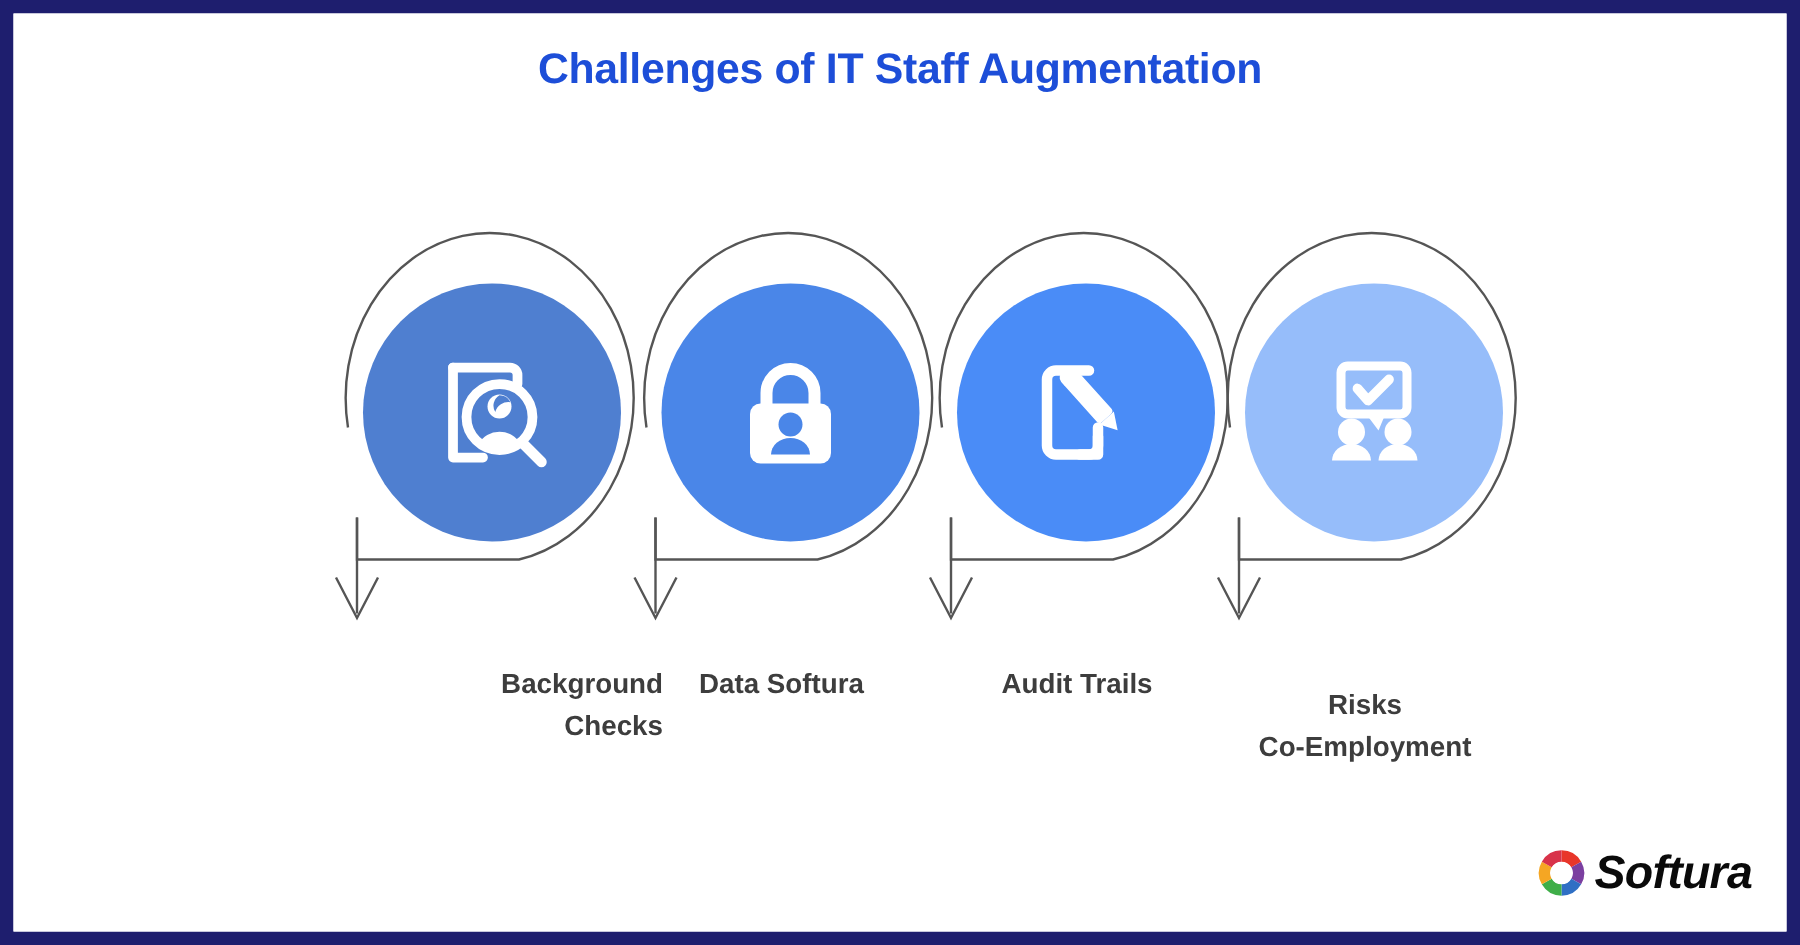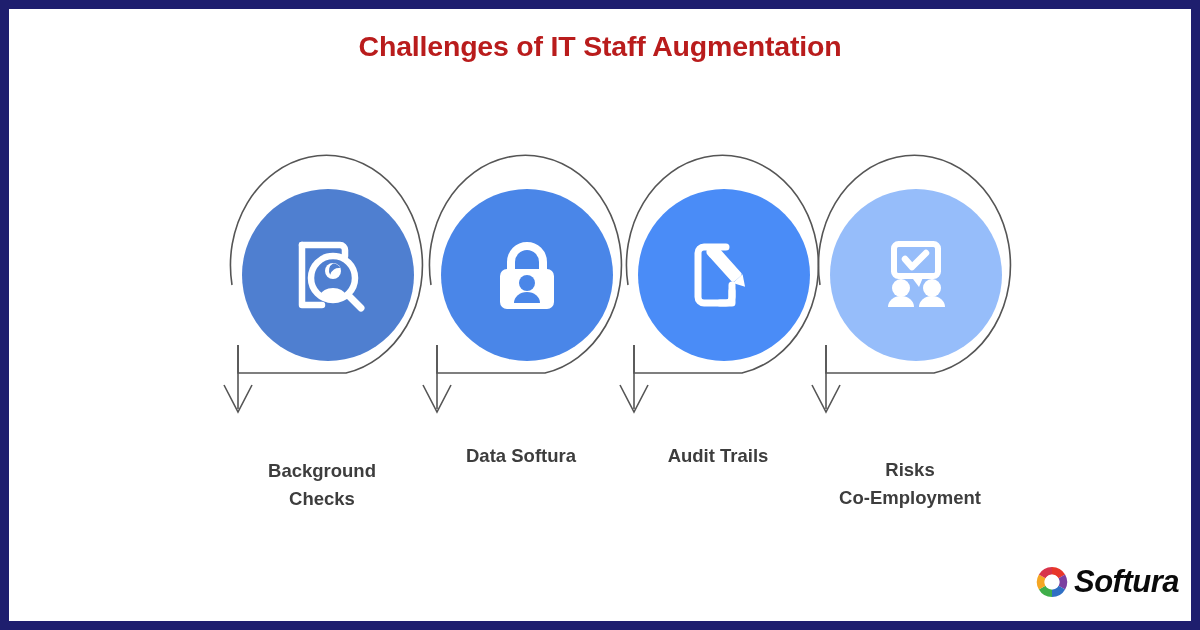--- a/index.html
+++ b/index.html
@@ -20,21 +20,21 @@
     background:#ffffff;
   }
 
   
   .page-title {
     position:absolute;
     top:21px; left:0; width:100%;
     text-align:center;
     font-size:28.5px;
     font-weight:bold;
-    color:#b91c1c;
+    color:#1d4ed8;
     letter-spacing:-0.2px;
   }
 
   
   .steps {
     position:absolute;
     left:0; top:0; width:100%; height:100%;
   }
   .step {
     position:absolute;
@@ -71,29 +71,29 @@
   .step-label {
     position:absolute;
     left:-14px;
     width:240px;
     text-align:center;
     font-size:18.5px;
     font-weight:bold;
     color:#3d3d3d;
     line-height:1.52;
   }
-  .label-0 { top:288px; }
+  .label-0 { top:273px;text-align:right; }
   .label-1 { top:273px; }
   .label-2 { top:273px;text-align:center; }
   .label-3 { top:287px; }
 
   
   .logo {
     position:absolute;
-    right:12px; bottom:21px;
+    right:23px; bottom:21px;
     display:flex;
     align-items:center;
     gap:4px;
   }
   .logo-mark { width:36px; height:36px; display:block; }
   .logo-word {
     font-size:31px;
     font-weight:bold;
     font-style:italic;
     color:#0a0a0a;

